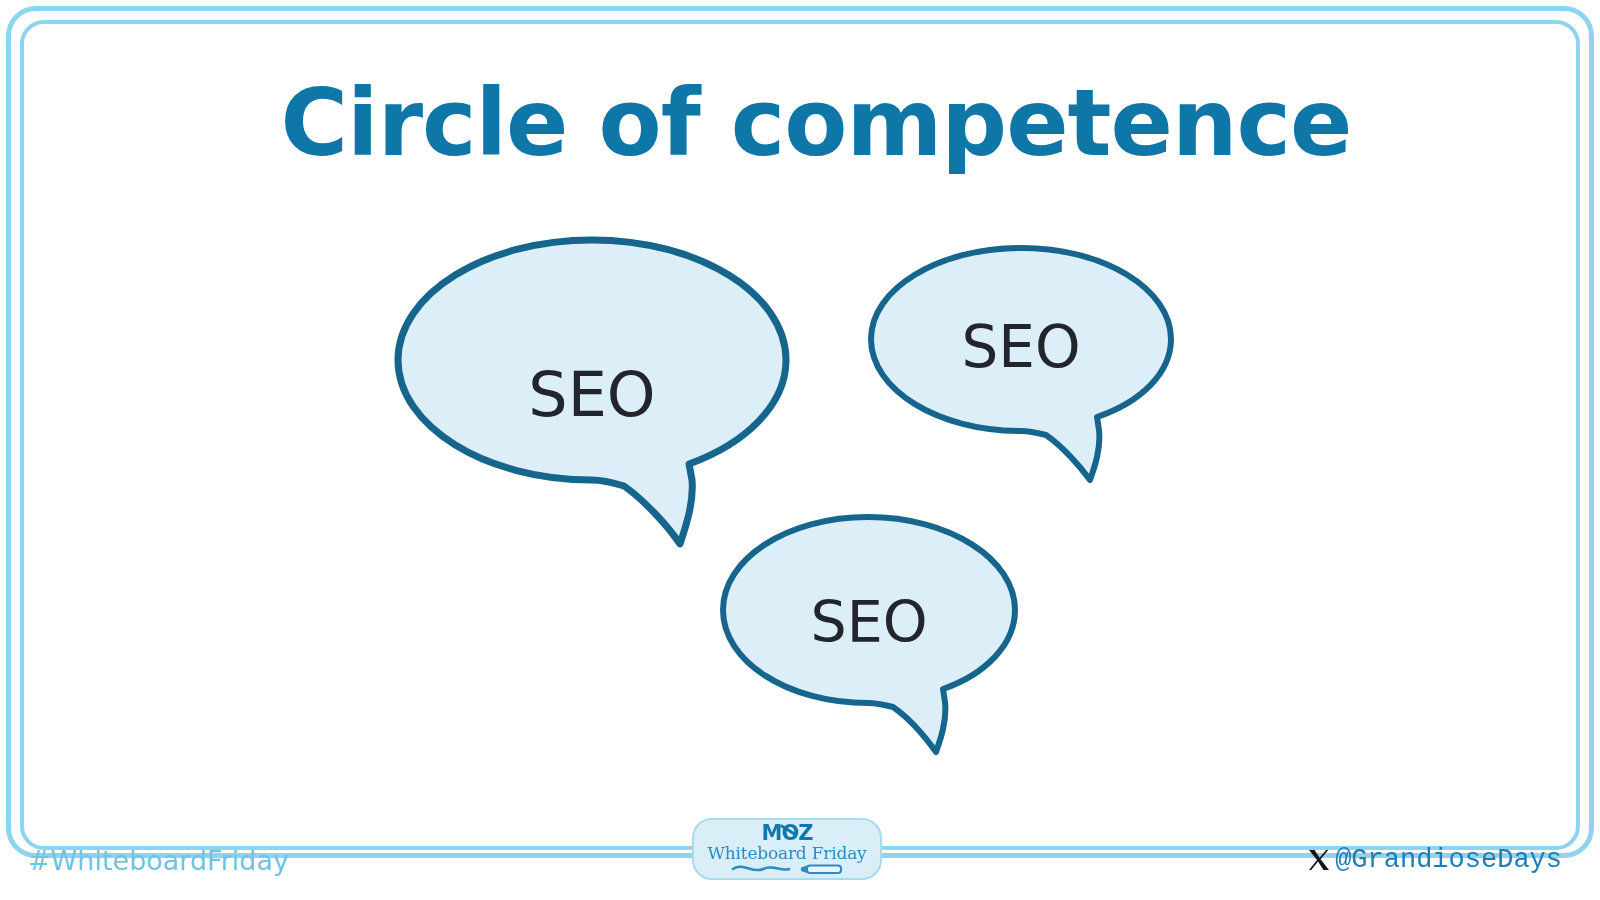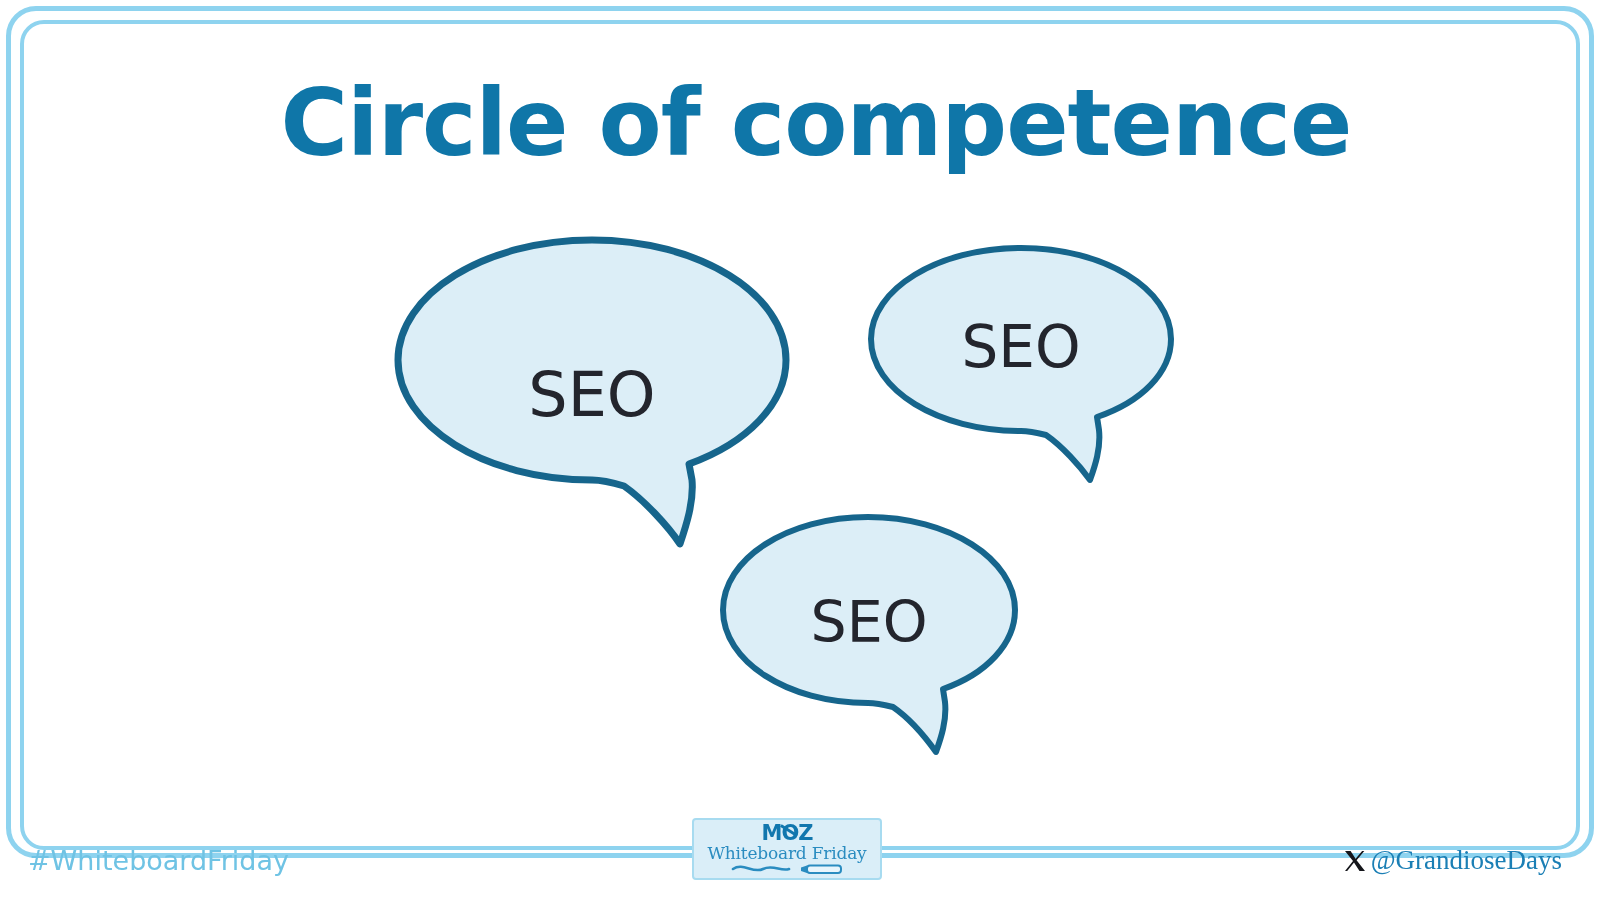--- a/index.html
+++ b/index.html
@@ -100,37 +100,37 @@
   .footer-handle {
     position: absolute;
     right: 38px;
     top: 845px;
     display: flex;
     align-items: center;
     gap: 4px;
     white-space: nowrap;
   }
   .footer-handle .handle-text {
-    font-family: Liberation Serif, serif;
+    font-family: Liberation Mono, monospace;
     font-size: 27px;
     color: #1b7fb5;
     text-align: center;
   }
   .x-logo { display: block; }
 
   
   #moz-badge {
     position: absolute;
     left: 692px;
     top: 818px;
     width: 190px;
     height: 62px;
     background: #daeef8;
     border: 2px solid #a7dbf0;
-    border-radius: 4px;
+    border-radius: 20px;
     box-sizing: border-box;
     display: flex;
     flex-direction: column;
     align-items: center;
     justify-content: flex-start;
     padding-top: 3px;
     overflow: hidden;
   }
   .moz-wordmark {
     font-family: "DejaVu Sans", sans-serif;

